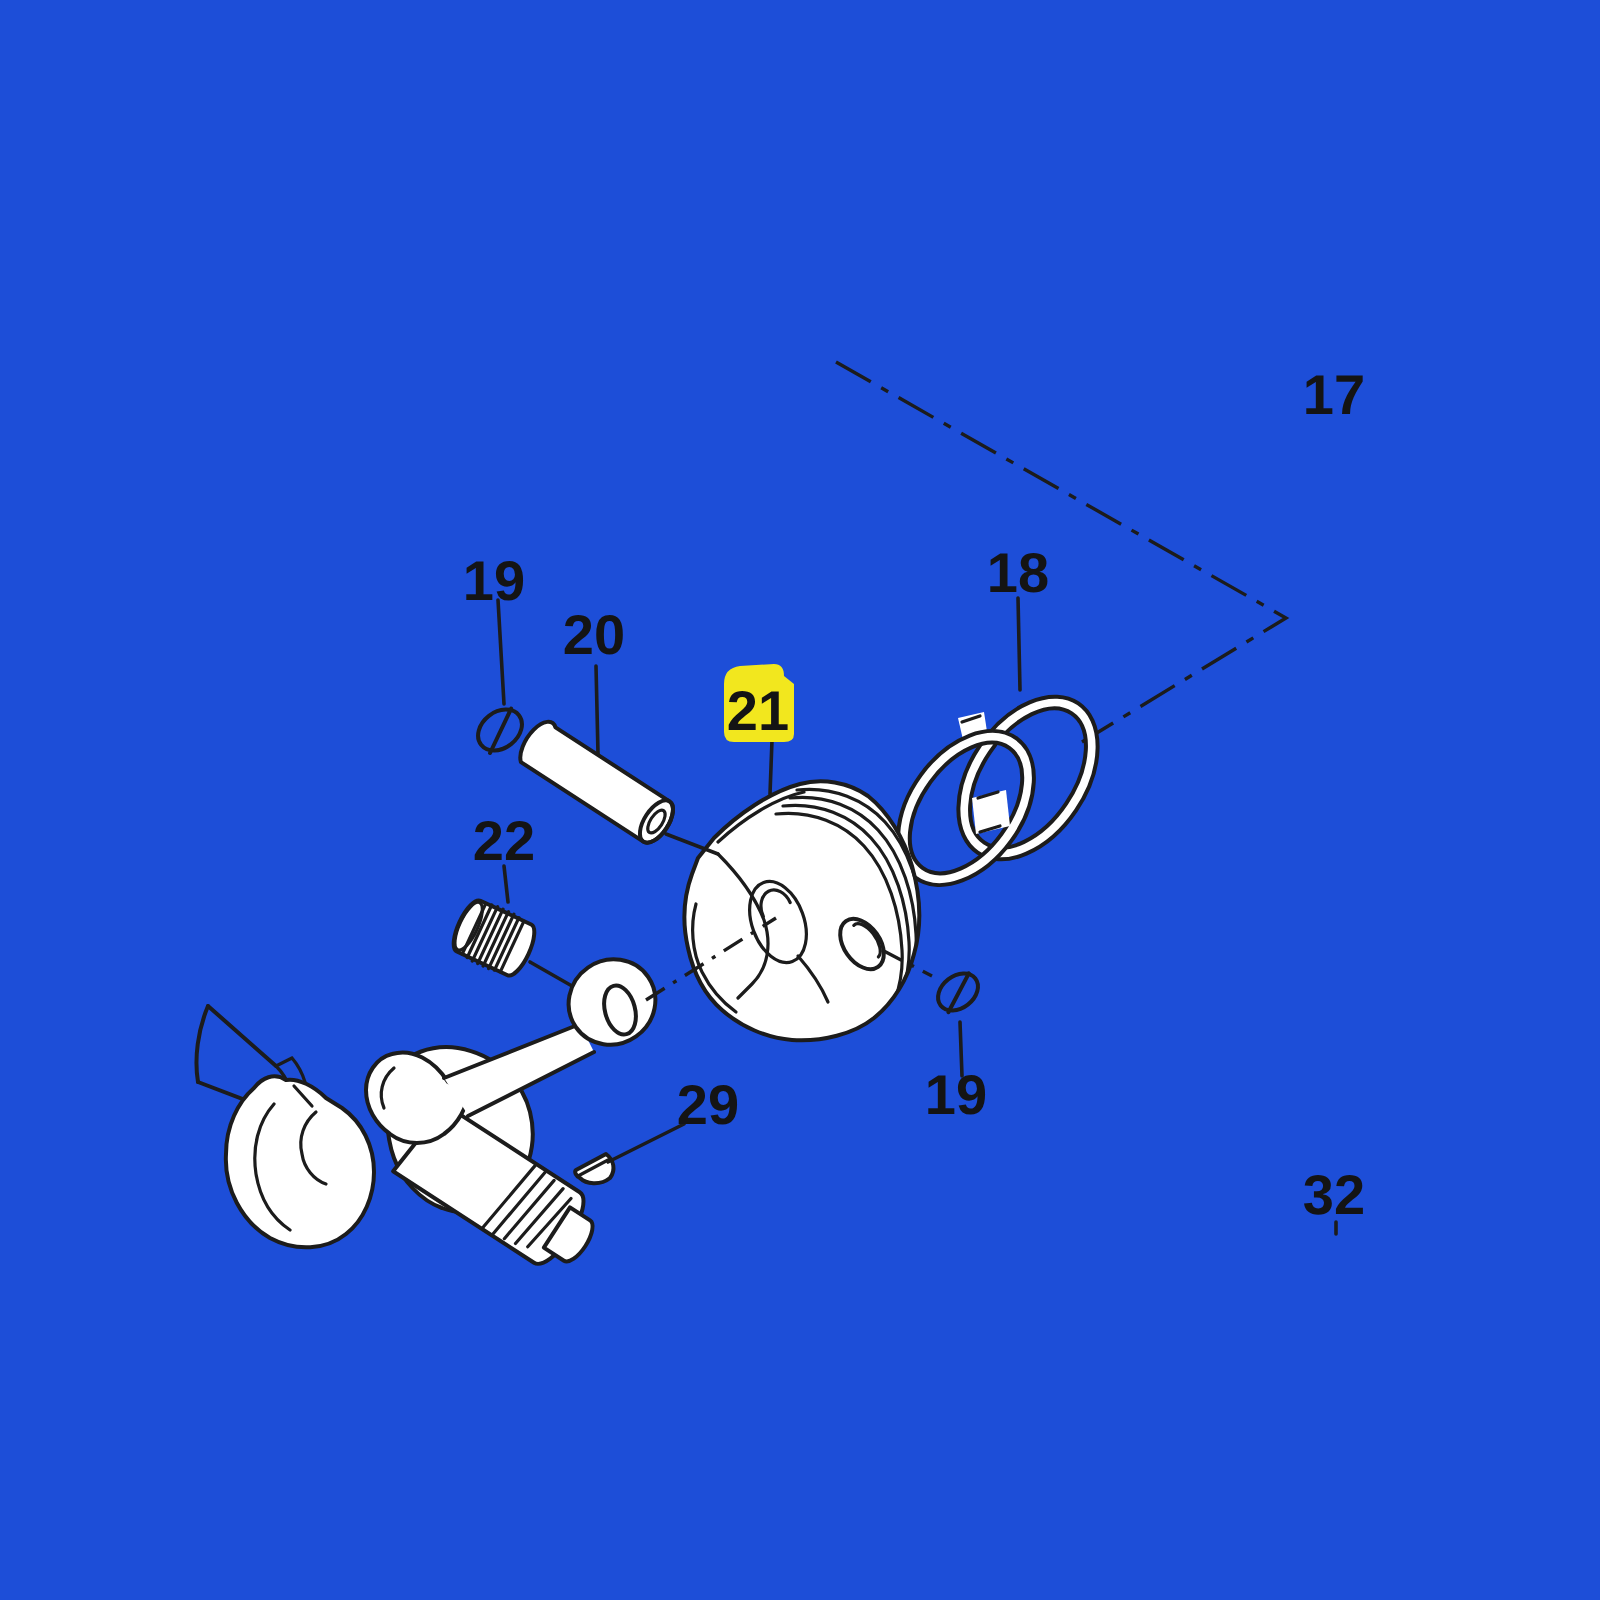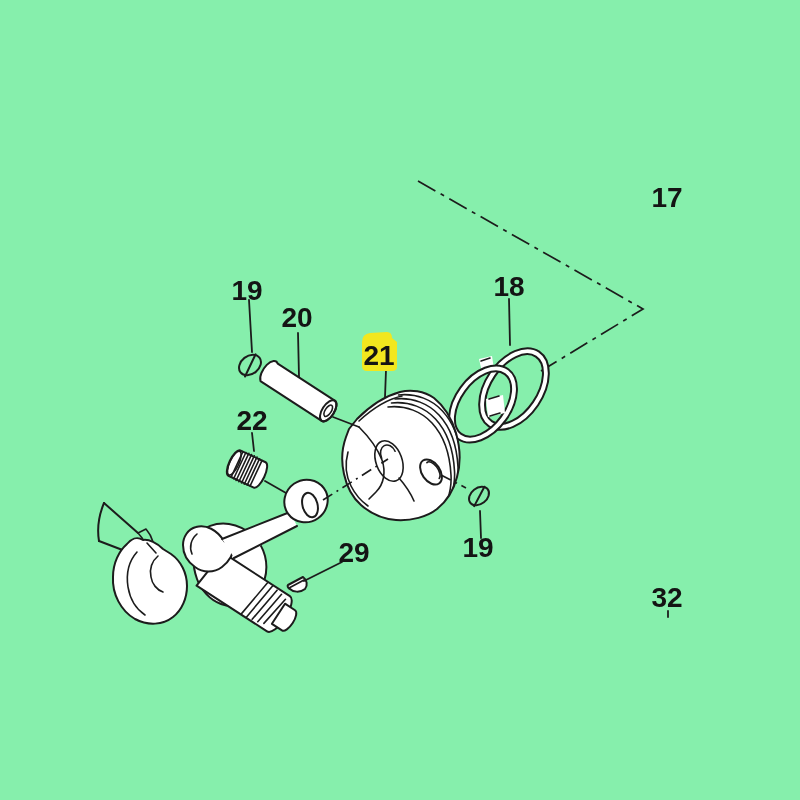--- a/index.html
+++ b/index.html
@@ -1,16 +1,16 @@
 <!DOCTYPE html>
 <html><head>
 <meta charset="utf-8">
 <style>
   html,body{margin:0;padding:0;background:#ffffff;}
-  .stage{width:800px;height:800px;background:#86efac;position:relative;overflow:hidden;}
+  .stage{width:800px;height:800px;background:#1d4ed8;position:relative;overflow:hidden;}
   svg{display:block;}
   .ln{fill:none;stroke:#1c1c1c;stroke-width:2;stroke-linecap:round;stroke-linejoin:round;}
   .lnthin{fill:none;stroke:#1c1c1c;stroke-width:1.6;stroke-linecap:round;stroke-linejoin:round;}
   .fillw{fill:#ffffff;stroke:#1c1c1c;stroke-width:2;stroke-linejoin:round;}
   .wipe{fill:#ffffff;stroke:none;}
   .dash{fill:none;stroke:#1c1c1c;stroke-width:1.7;stroke-dasharray:20 6 4 6;stroke-linecap:butt;}
   .dash2{fill:none;stroke:#1c1c1c;stroke-width:1.7;stroke-dasharray:11 5 2 5;stroke-linecap:butt;}
   .leader{fill:none;stroke:#1c1c1c;stroke-width:1.8;stroke-linecap:round;}
   .label{font-family:"Liberation Sans",sans-serif;font-weight:700;font-size:28px;fill:#141414;}
 </style>

